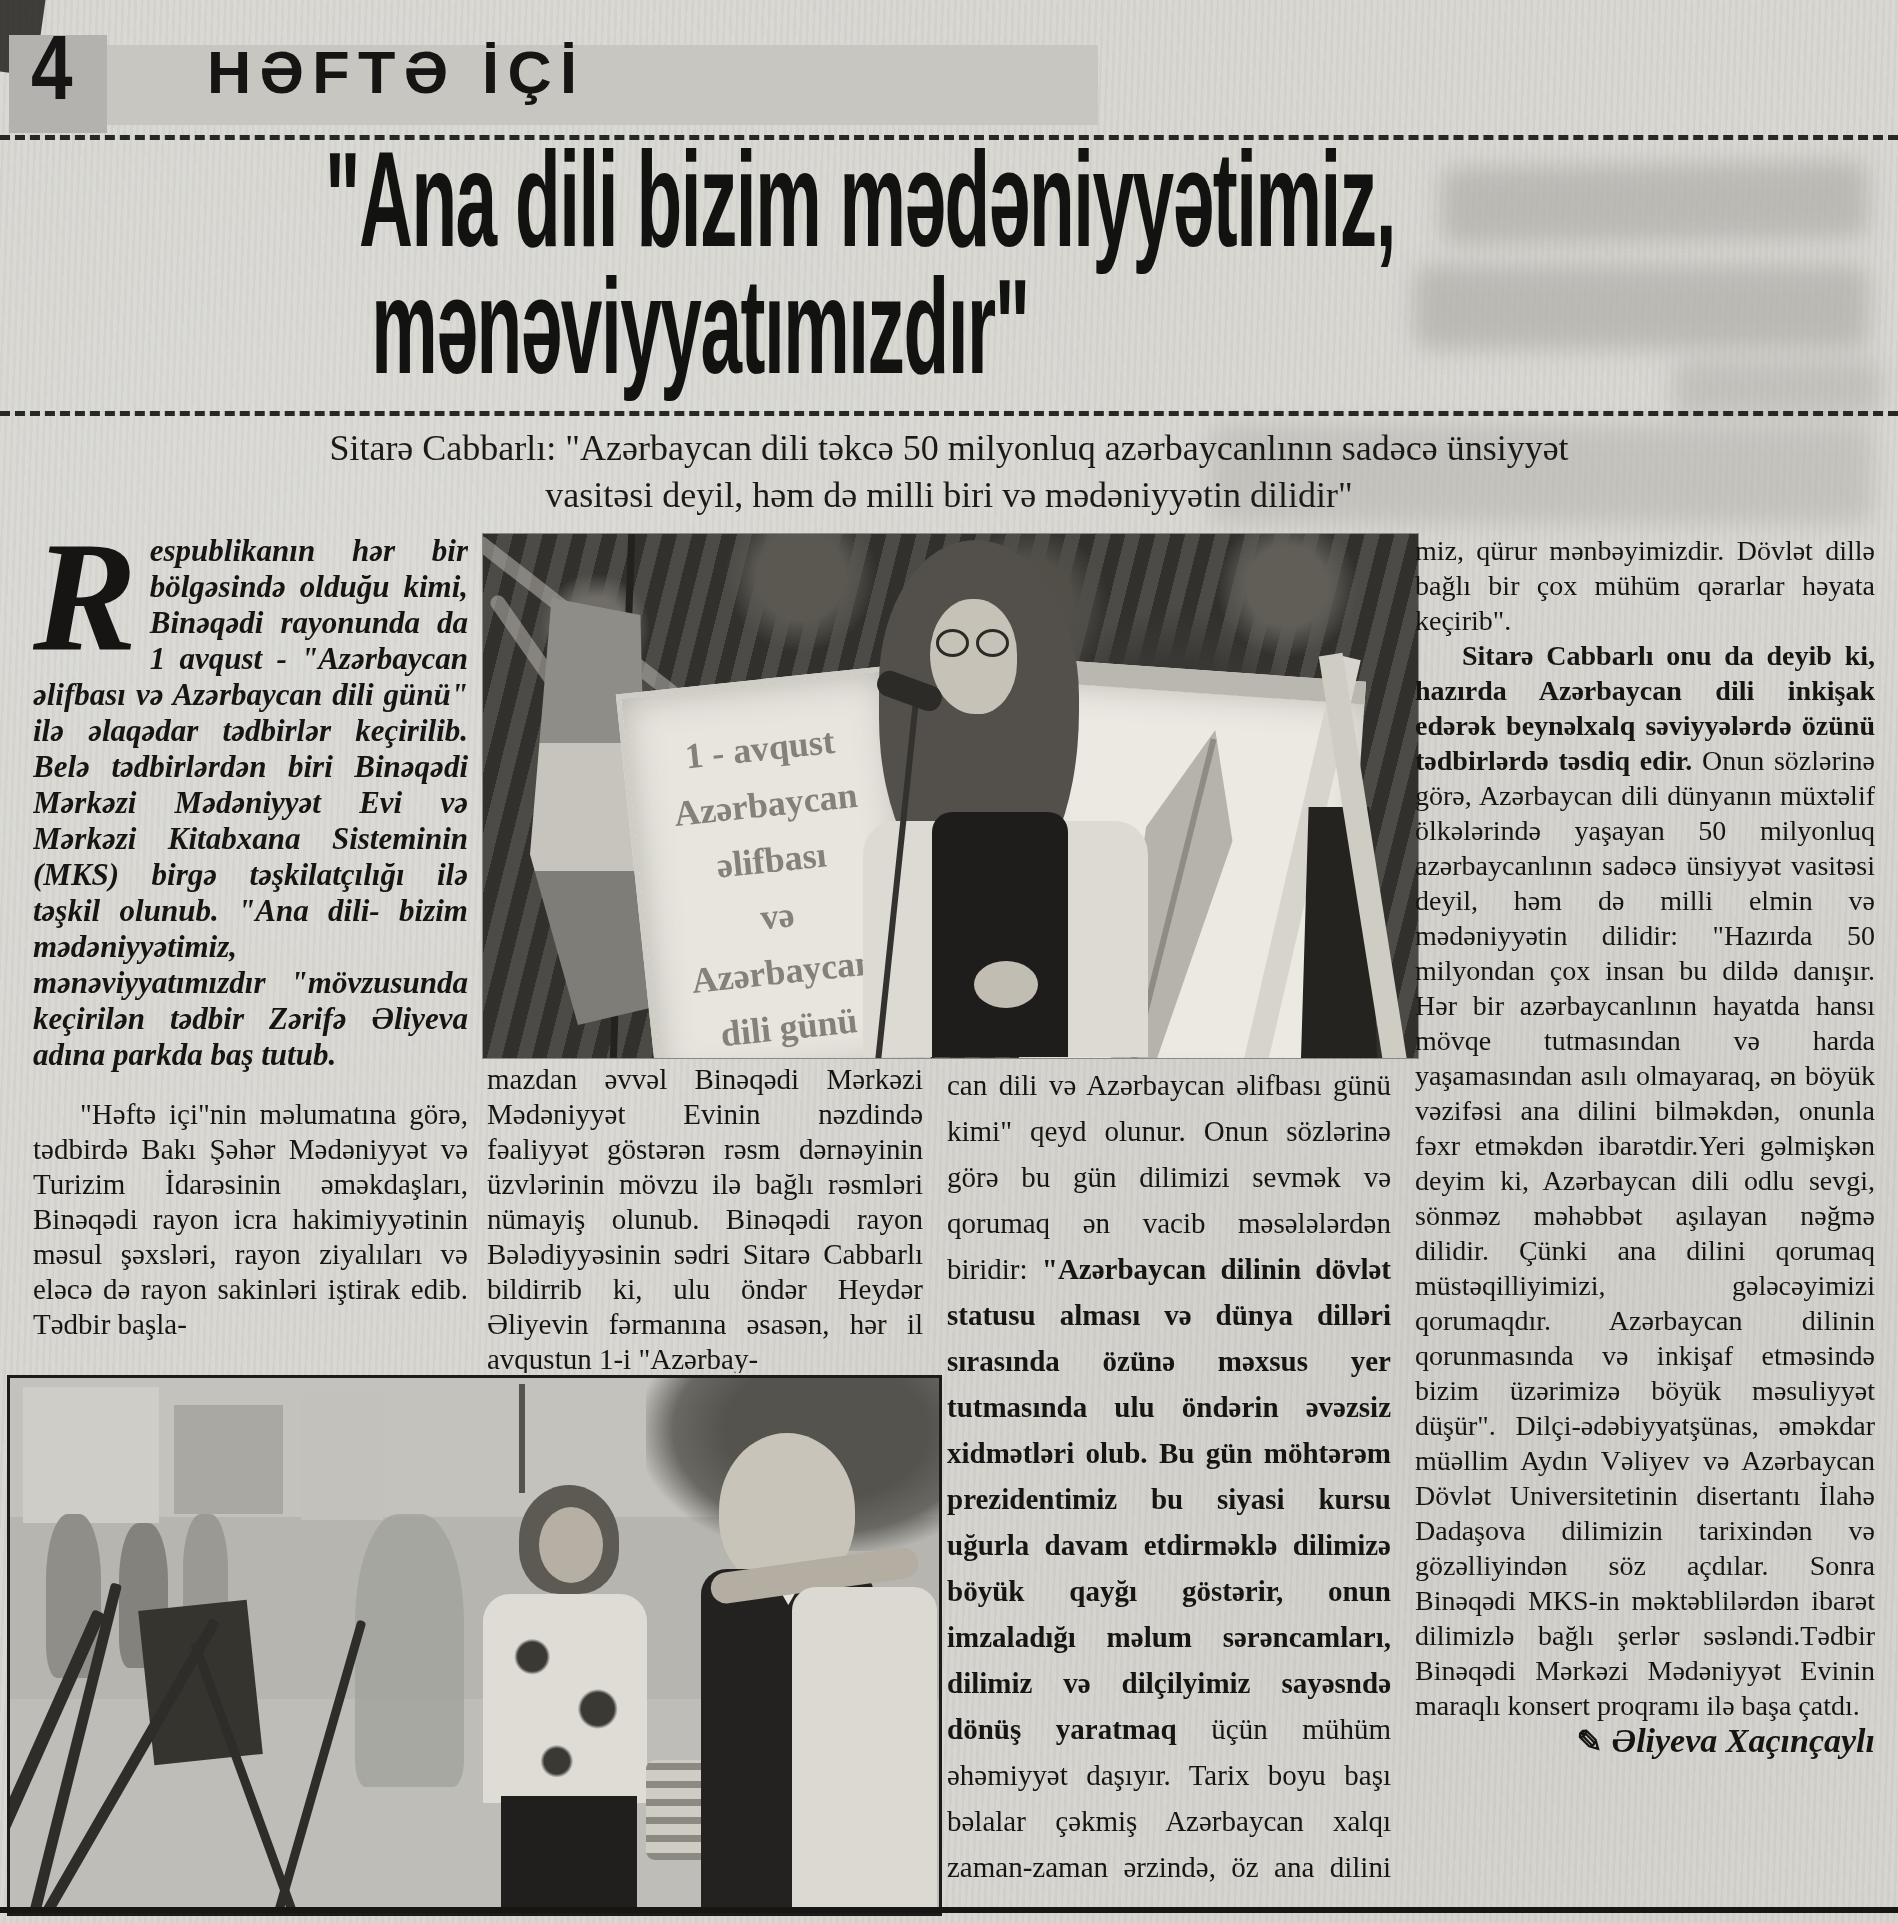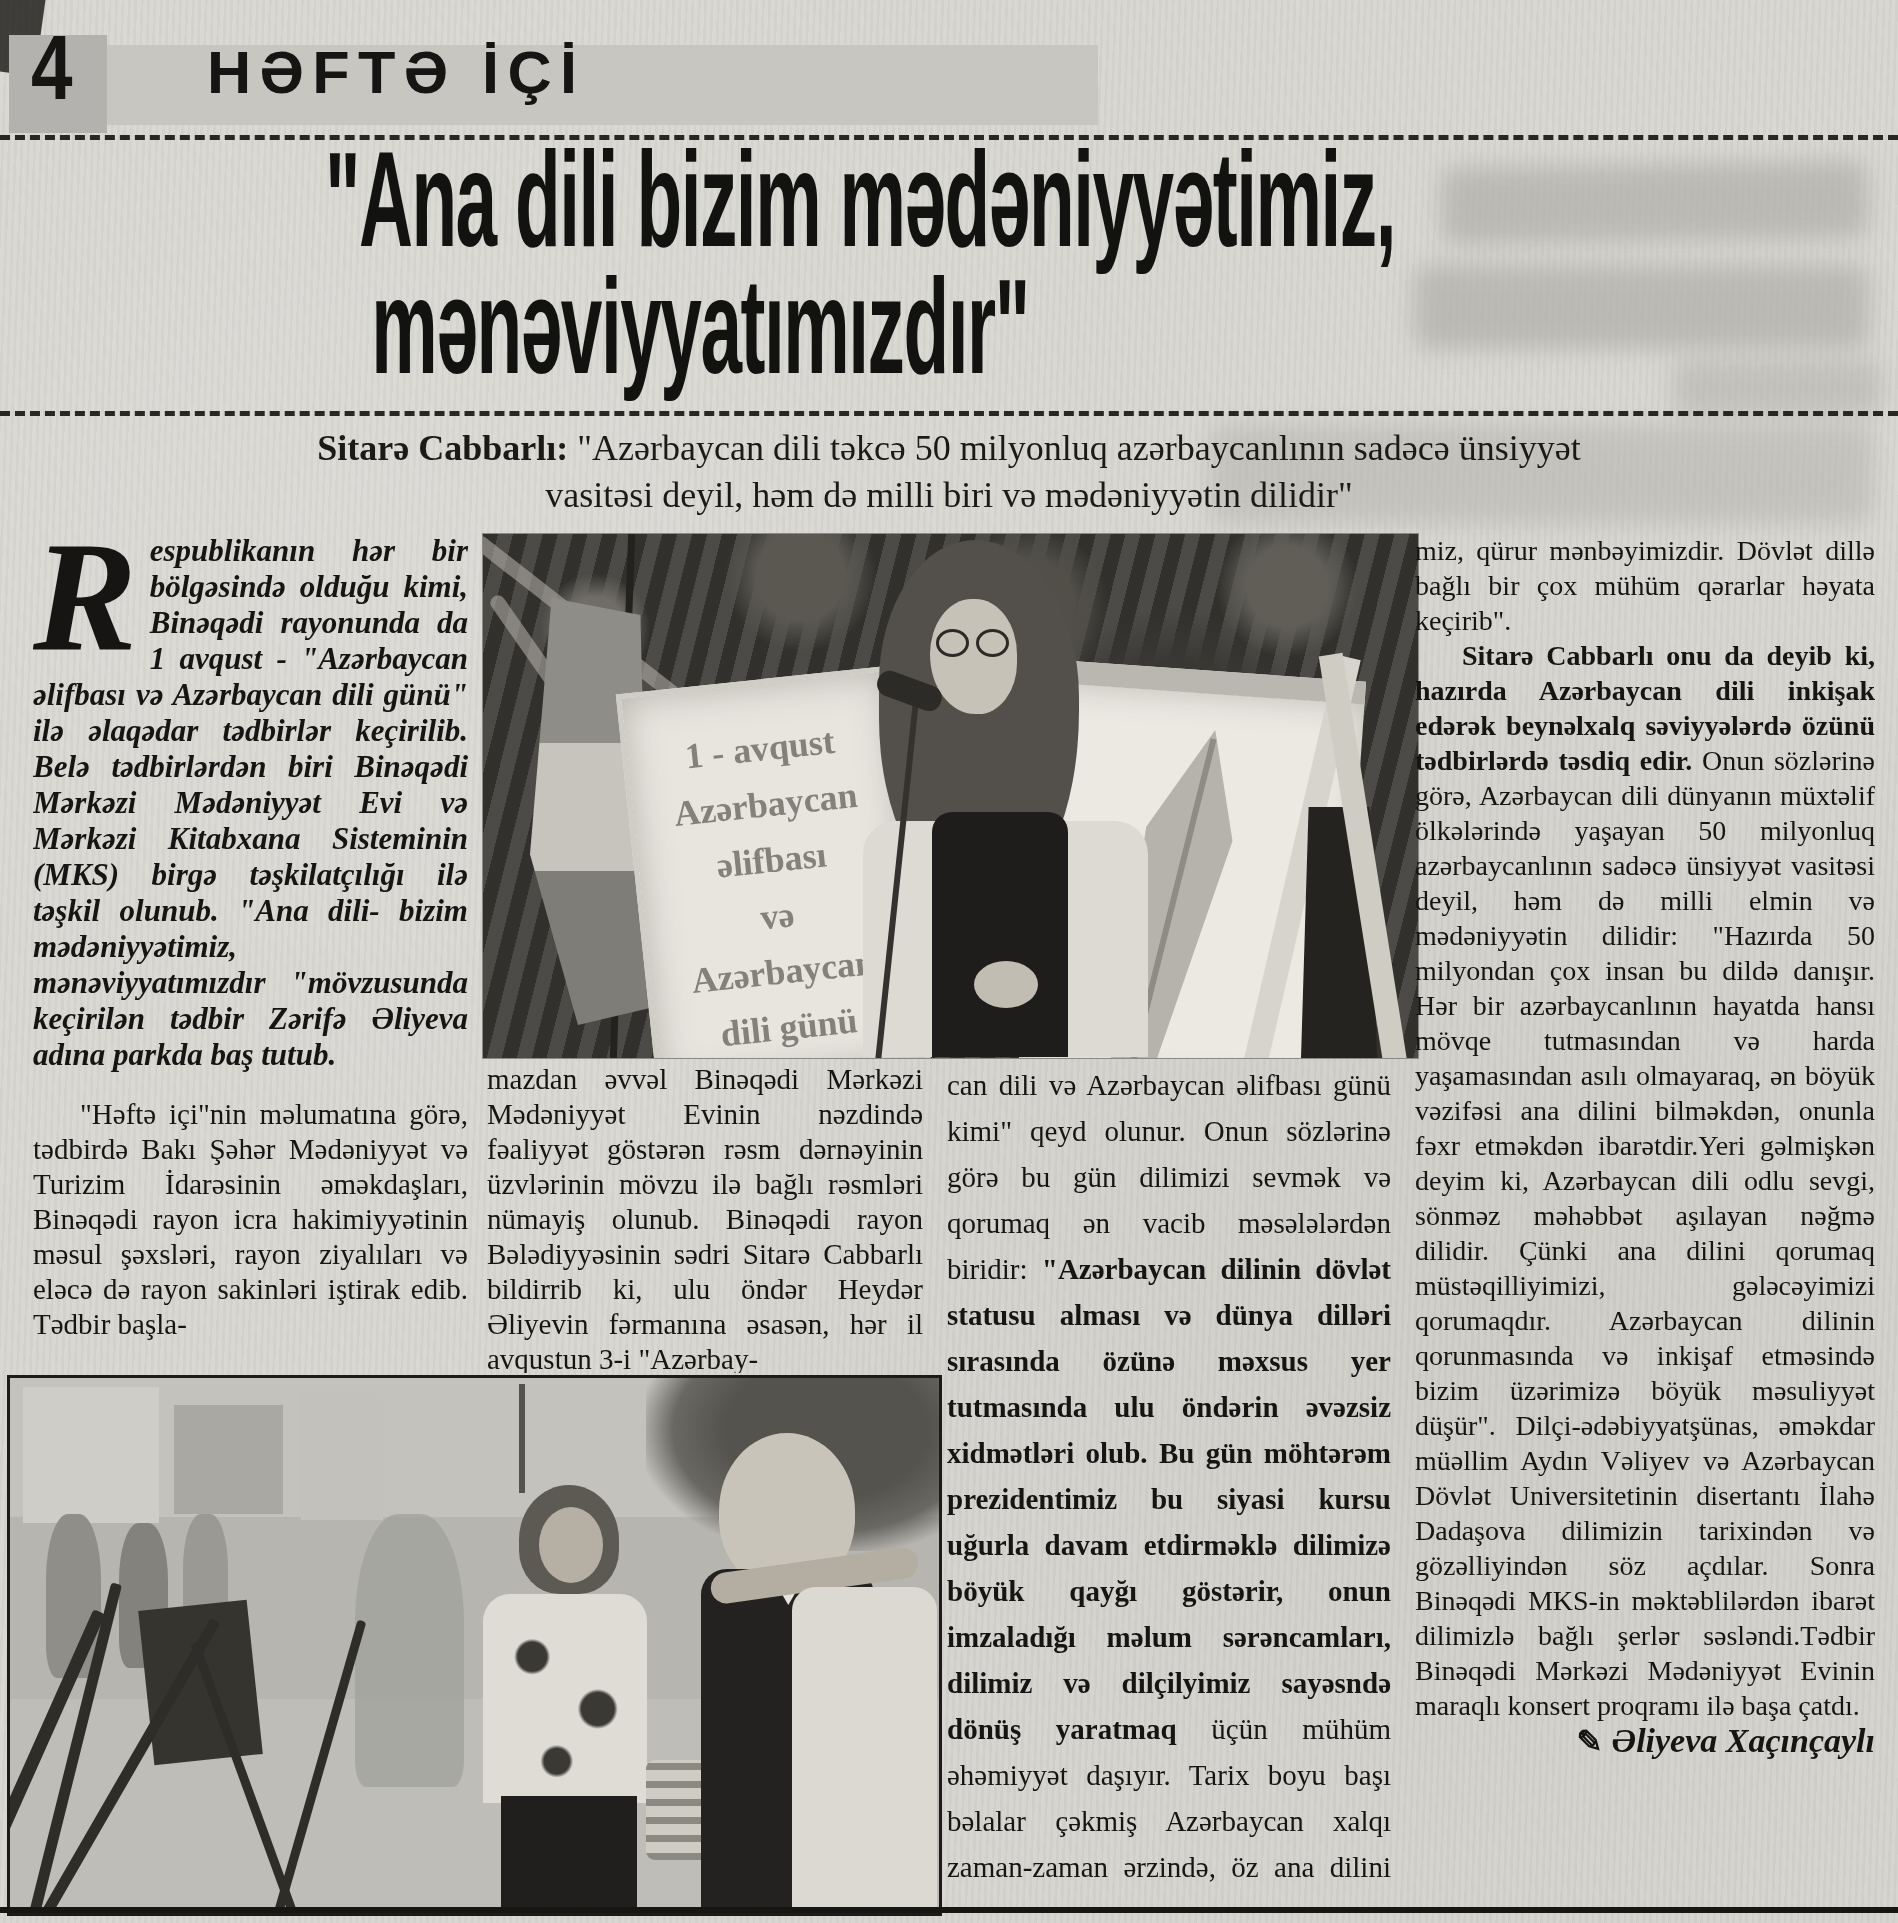--- a/index.html
+++ b/index.html
@@ -27,21 +27,21 @@
   .g1{left:1441px;top:164px;width:427px;height:78px;transform:rotate(-1deg);}
   .g2{left:1414px;top:265px;width:455px;height:84px;}
   .g3{left:1209px;top:425px;width:664px;height:98px;opacity:.55;}
   .g4{left:1673px;top:360px;width:209px;height:55px;opacity:.6;}
   
   .headline{position:absolute;left:18px;top:136px;width:1364px;text-align:center;
     font-family:"Liberation Sans",sans-serif;font-weight:bold;line-height:127px;
     font-size:136px;letter-spacing:-2.7px;transform:scaleX(.55);transform-origin:50% 0;white-space:nowrap;color:#121210;}
   
   .subhead{position:absolute;left:0;top:425px;width:1898px;text-align:center;font-size:36px;line-height:47px;color:#1b1a18;}
-  .subhead b{font-weight:bold;}
+  .subhead b{font-weight:normal;}
   
   .col{position:absolute;text-align:justify;overflow:hidden;}
   .col p{margin:0;}
   .cont{ }
   .ind{text-indent:47px;}
   .c1{left:33px;top:533px;width:435px;height:840px;}
   .lead{font-size:31px;line-height:36px;font-weight:bold;font-style:italic;}
   .dropcap{float:left;font-size:156px;line-height:118px;font-style:italic;font-weight:bold;margin:5.5px 12.7px 0 0;}
   .c1 .p2{margin-top:23.6px;font-size:29px;line-height:35px;font-weight:normal;font-style:normal;text-indent:47px;}
   .c2{left:487px;top:1062px;width:436px;height:311px;font-size:29px;line-height:35px;}
@@ -189,21 +189,21 @@
     <div class="glass1"></div>
     <div class="glass2"></div>
     <div class="vest"></div>
     <div class="blouse"></div>
     <div class="hands"></div>
     <div class="micStand"></div>
     <div class="micHead"></div>
   </div>
 
   <div class="col c2">
-    <p class="cont">mazdan əvvəl Binəqədi Mərkəzi Mədəniyyət Evinin nəzdində fəaliyyət göstərən rəsm dərnəyinin üzvlərinin mövzu ilə bağlı rəsmləri nümayiş olunub. Binəqədi rayon Bələdiyyəsinin sədri Sitarə Cabbarlı bildirrib ki, ulu öndər Heydər Əliyevin fərmanına əsasən, hər il avqustun 3-i "Azərbay-</p>
+    <p class="cont">mazdan əvvəl Binəqədi Mərkəzi Mədəniyyət Evinin nəzdində fəaliyyət göstərən rəsm dərnəyinin üzvlərinin mövzu ilə bağlı rəsmləri nümayiş olunub. Binəqədi rayon Bələdiyyəsinin sədri Sitarə Cabbarlı bildirrib ki, ulu öndər Heydər Əliyevin fərmanına əsasən, hər il avqustun 1-i "Azərbay-</p>
   </div>
 
   <div class="col c3">
     <p class="cont"><span>can dili və Azərbaycan əlifbası günü kimi" qeyd olunur. Onun sözlərinə görə  bu gün dilimizi sevmək və qorumaq ən vacib məsələlərdən biridir: </span><b>"Azərbaycan dilinin dövlət statusu alması və dünya dilləri sırasında özünə məxsus yer tutmasında ulu öndərin əvəzsiz xidmətləri olub. Bu gün möhtərəm prezidentimiz bu siyasi kursu uğurla davam etdirməklə dilimizə böyük qayğı göstərir, onun imzaladığı məlum sərəncamları, dilimiz və dilçilyimiz sayəsndə dönüş yaratmaq </b><span>üçün mühüm əhəmiyyət daşıyır. Tarix boyu başı bəlalar çəkmiş Azərbaycan xalqı zaman-zaman ərzində, öz ana dilini qoruyub saxalya bilmiş, xalqımızla birgə inkişaf edərək çoxsahəli, dünyəvi elmi dil səviyyəsnə yüksəlmişdir. İndi bu dil öz gözəlliyi, öz avazı ilə seçilən bir dildir. Bu dil bizim sərvəti-</span></p>
   </div>
 
   <div class="col c4">
     <p class="cont">miz, qürur mənbəyimizdir. Dövlət dillə bağlı bir çox mühüm qərarlar həyata keçirib".</p>
     <p class="ind"><b>Sitarə Cabbarlı onu da deyib ki, hazırda Azərbaycan dili inkişak edərək beynəlxalq səviyyələrdə özünü tədbirlərdə təsdiq edir.</b><span> Onun sözlərinə görə, Azərbaycan  dili dünyanın müxtəlif ölkələrində yaşayan 50 milyonluq azərbaycanlının sadəcə ünsiyyət vasitəsi deyil, həm də milli elmin və mədəniyyətin dilidir: "Hazırda 50 milyondan çox insan bu dildə danışır. Hər bir azərbaycanlının hayatda hansı mövqe tutmasından və harda yaşamasından asılı olmayaraq, ən böyük vəzifəsi ana dilini bilməkdən, onunla fəxr etməkdən ibarətdir.Yeri gəlmişkən deyim ki, Azərbaycan dili odlu sevgi, sönməz məhəbbət aşılayan nəğmə dilidir. Çünki ana dilini qorumaq müstəqilliyimizi, gələcəyimizi qorumaqdır. Azərbaycan dilinin qorunmasında və inkişaf etməsində bizim üzərimizə böyük məsuliyyət düşür".      Dilçi-ədəbiyyatşünas, əməkdar müəllim Aydın Vəliyev və Azərbaycan Dövlət Universitetinin disertantı İlahə Dadaşova dilimizin tarixindən və gözəlliyindən söz açdılar. Sonra Binəqədi MKS-in məktəblilərdən ibarət dilimizlə bağlı şerlər səsləndi.Tədbir Binəqədi Mərkəzi Mədəniyyət Evinin maraqlı konsert proqramı ilə başa çatdı.</span></p>
     <p class="byline"><span class="pen">✎</span><span>Əliyeva Xaçınçaylı</span></p>

